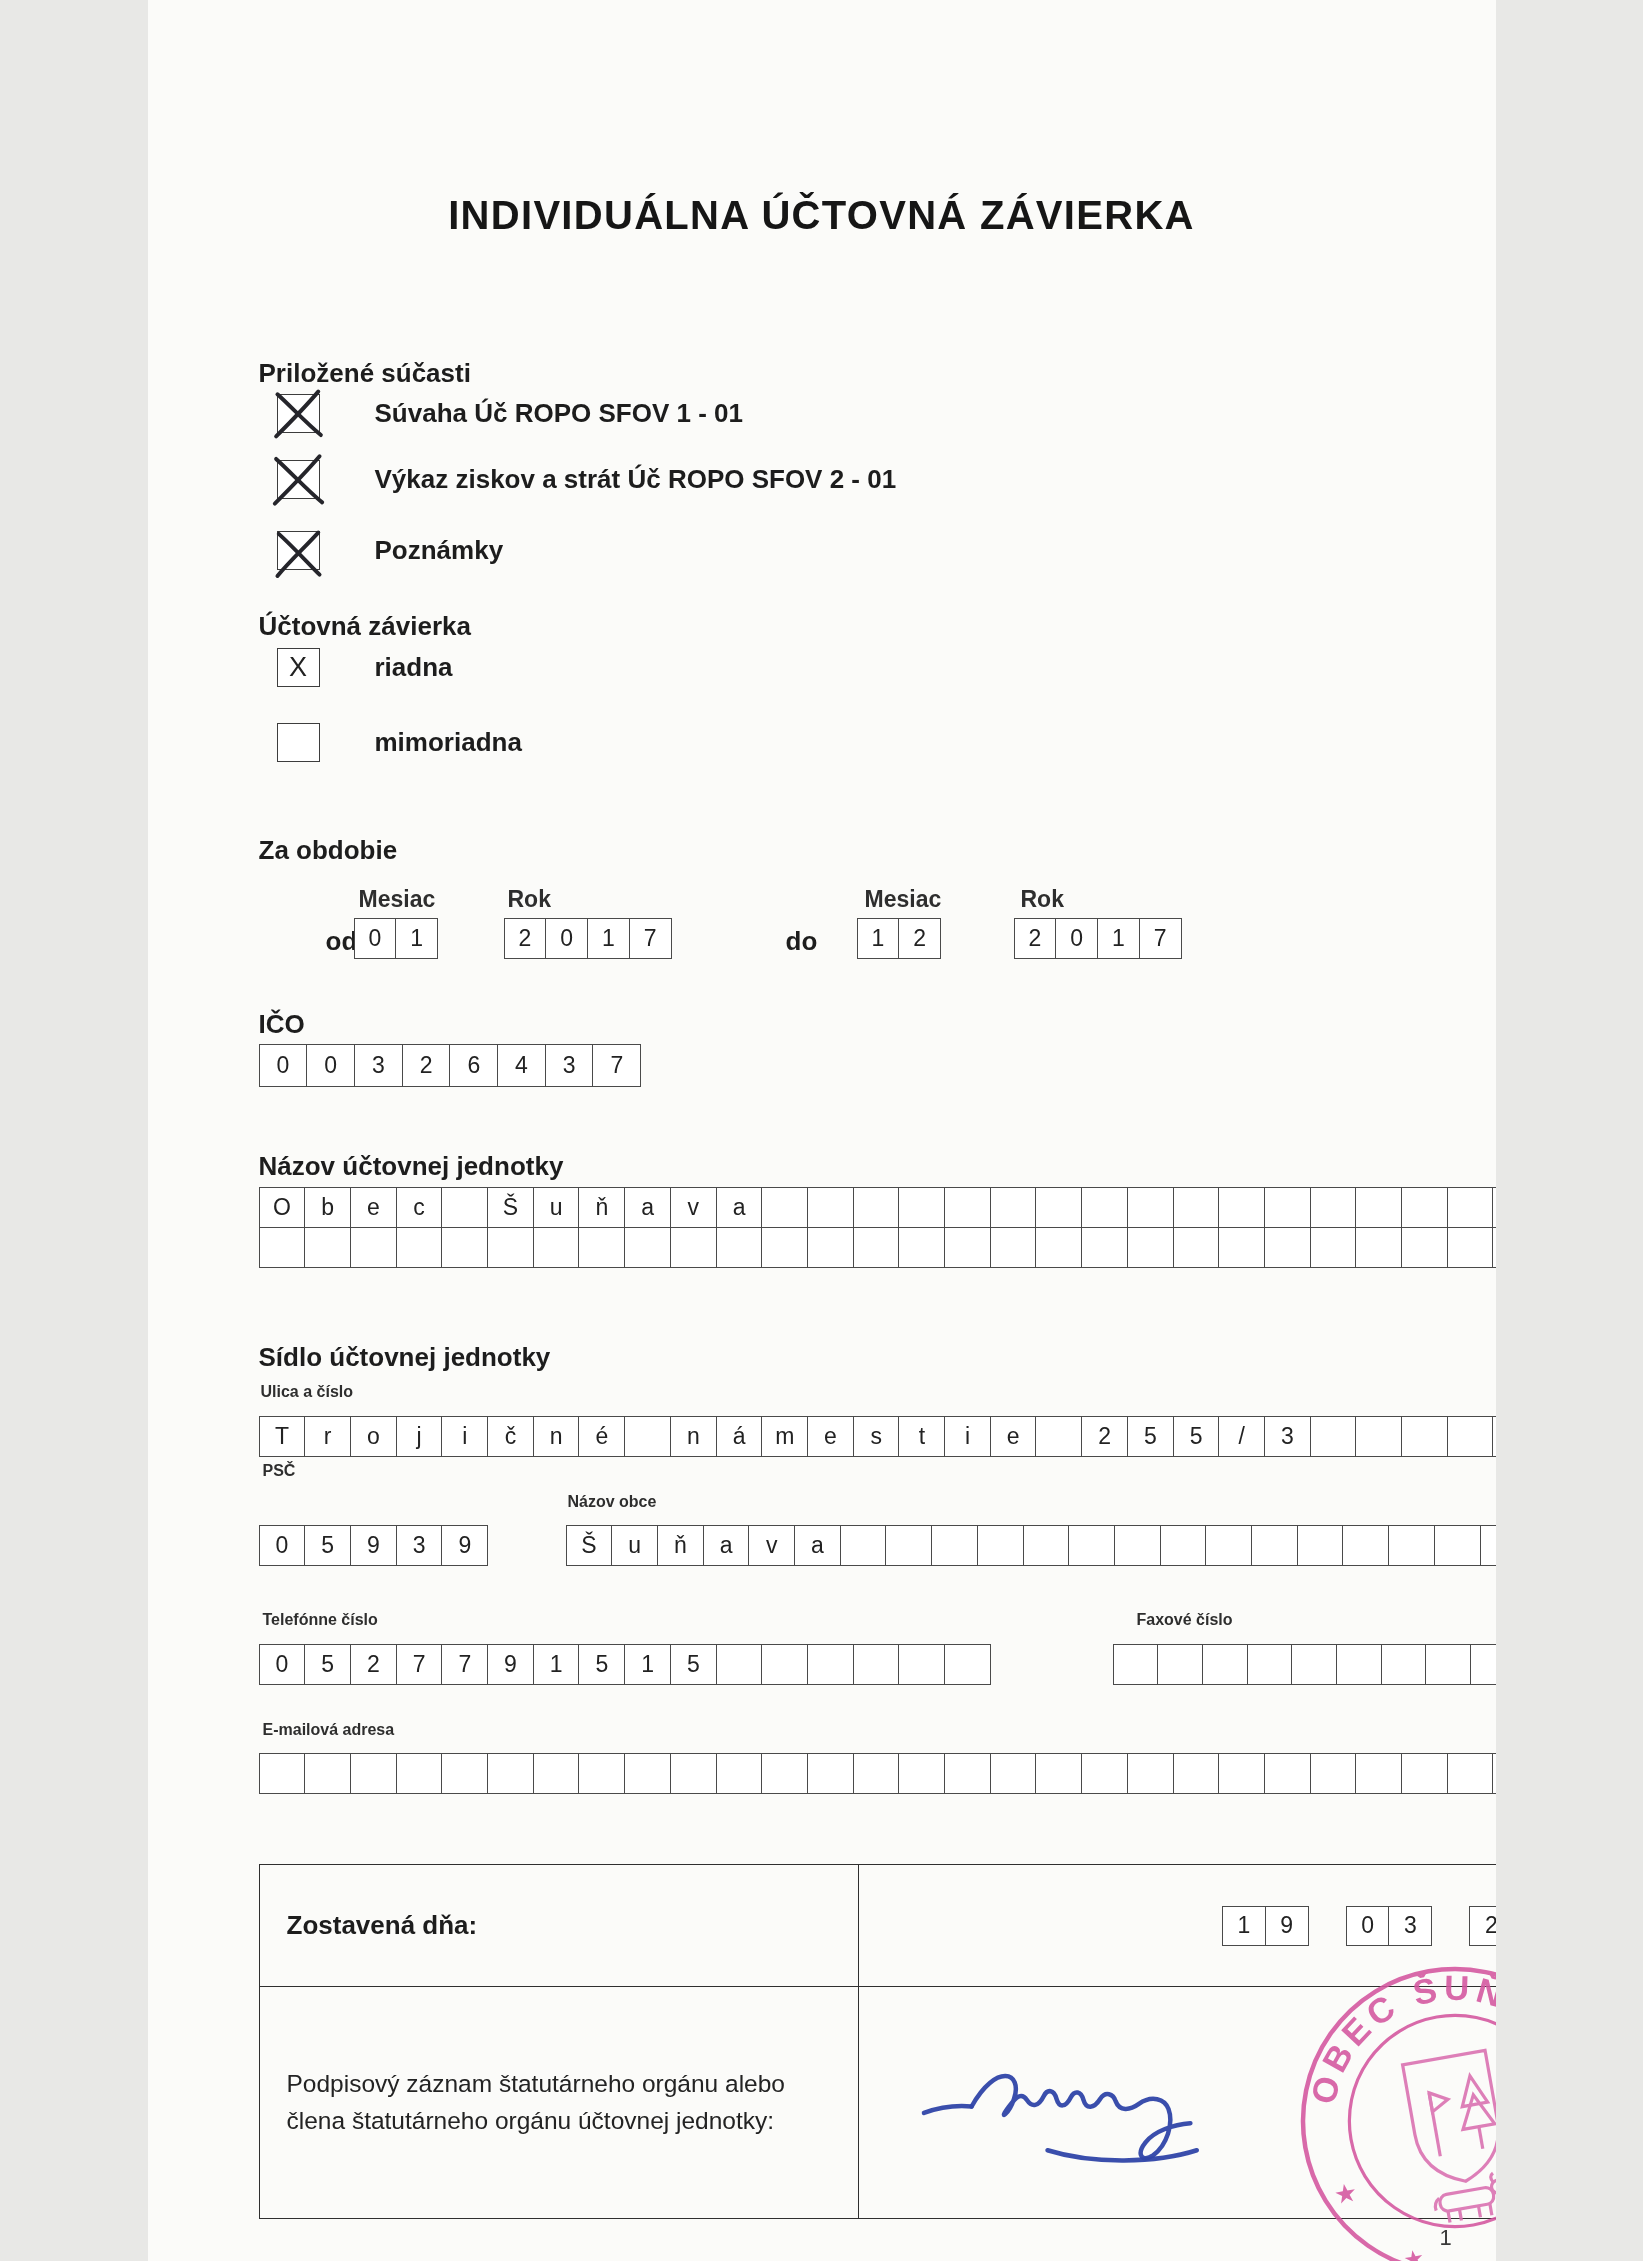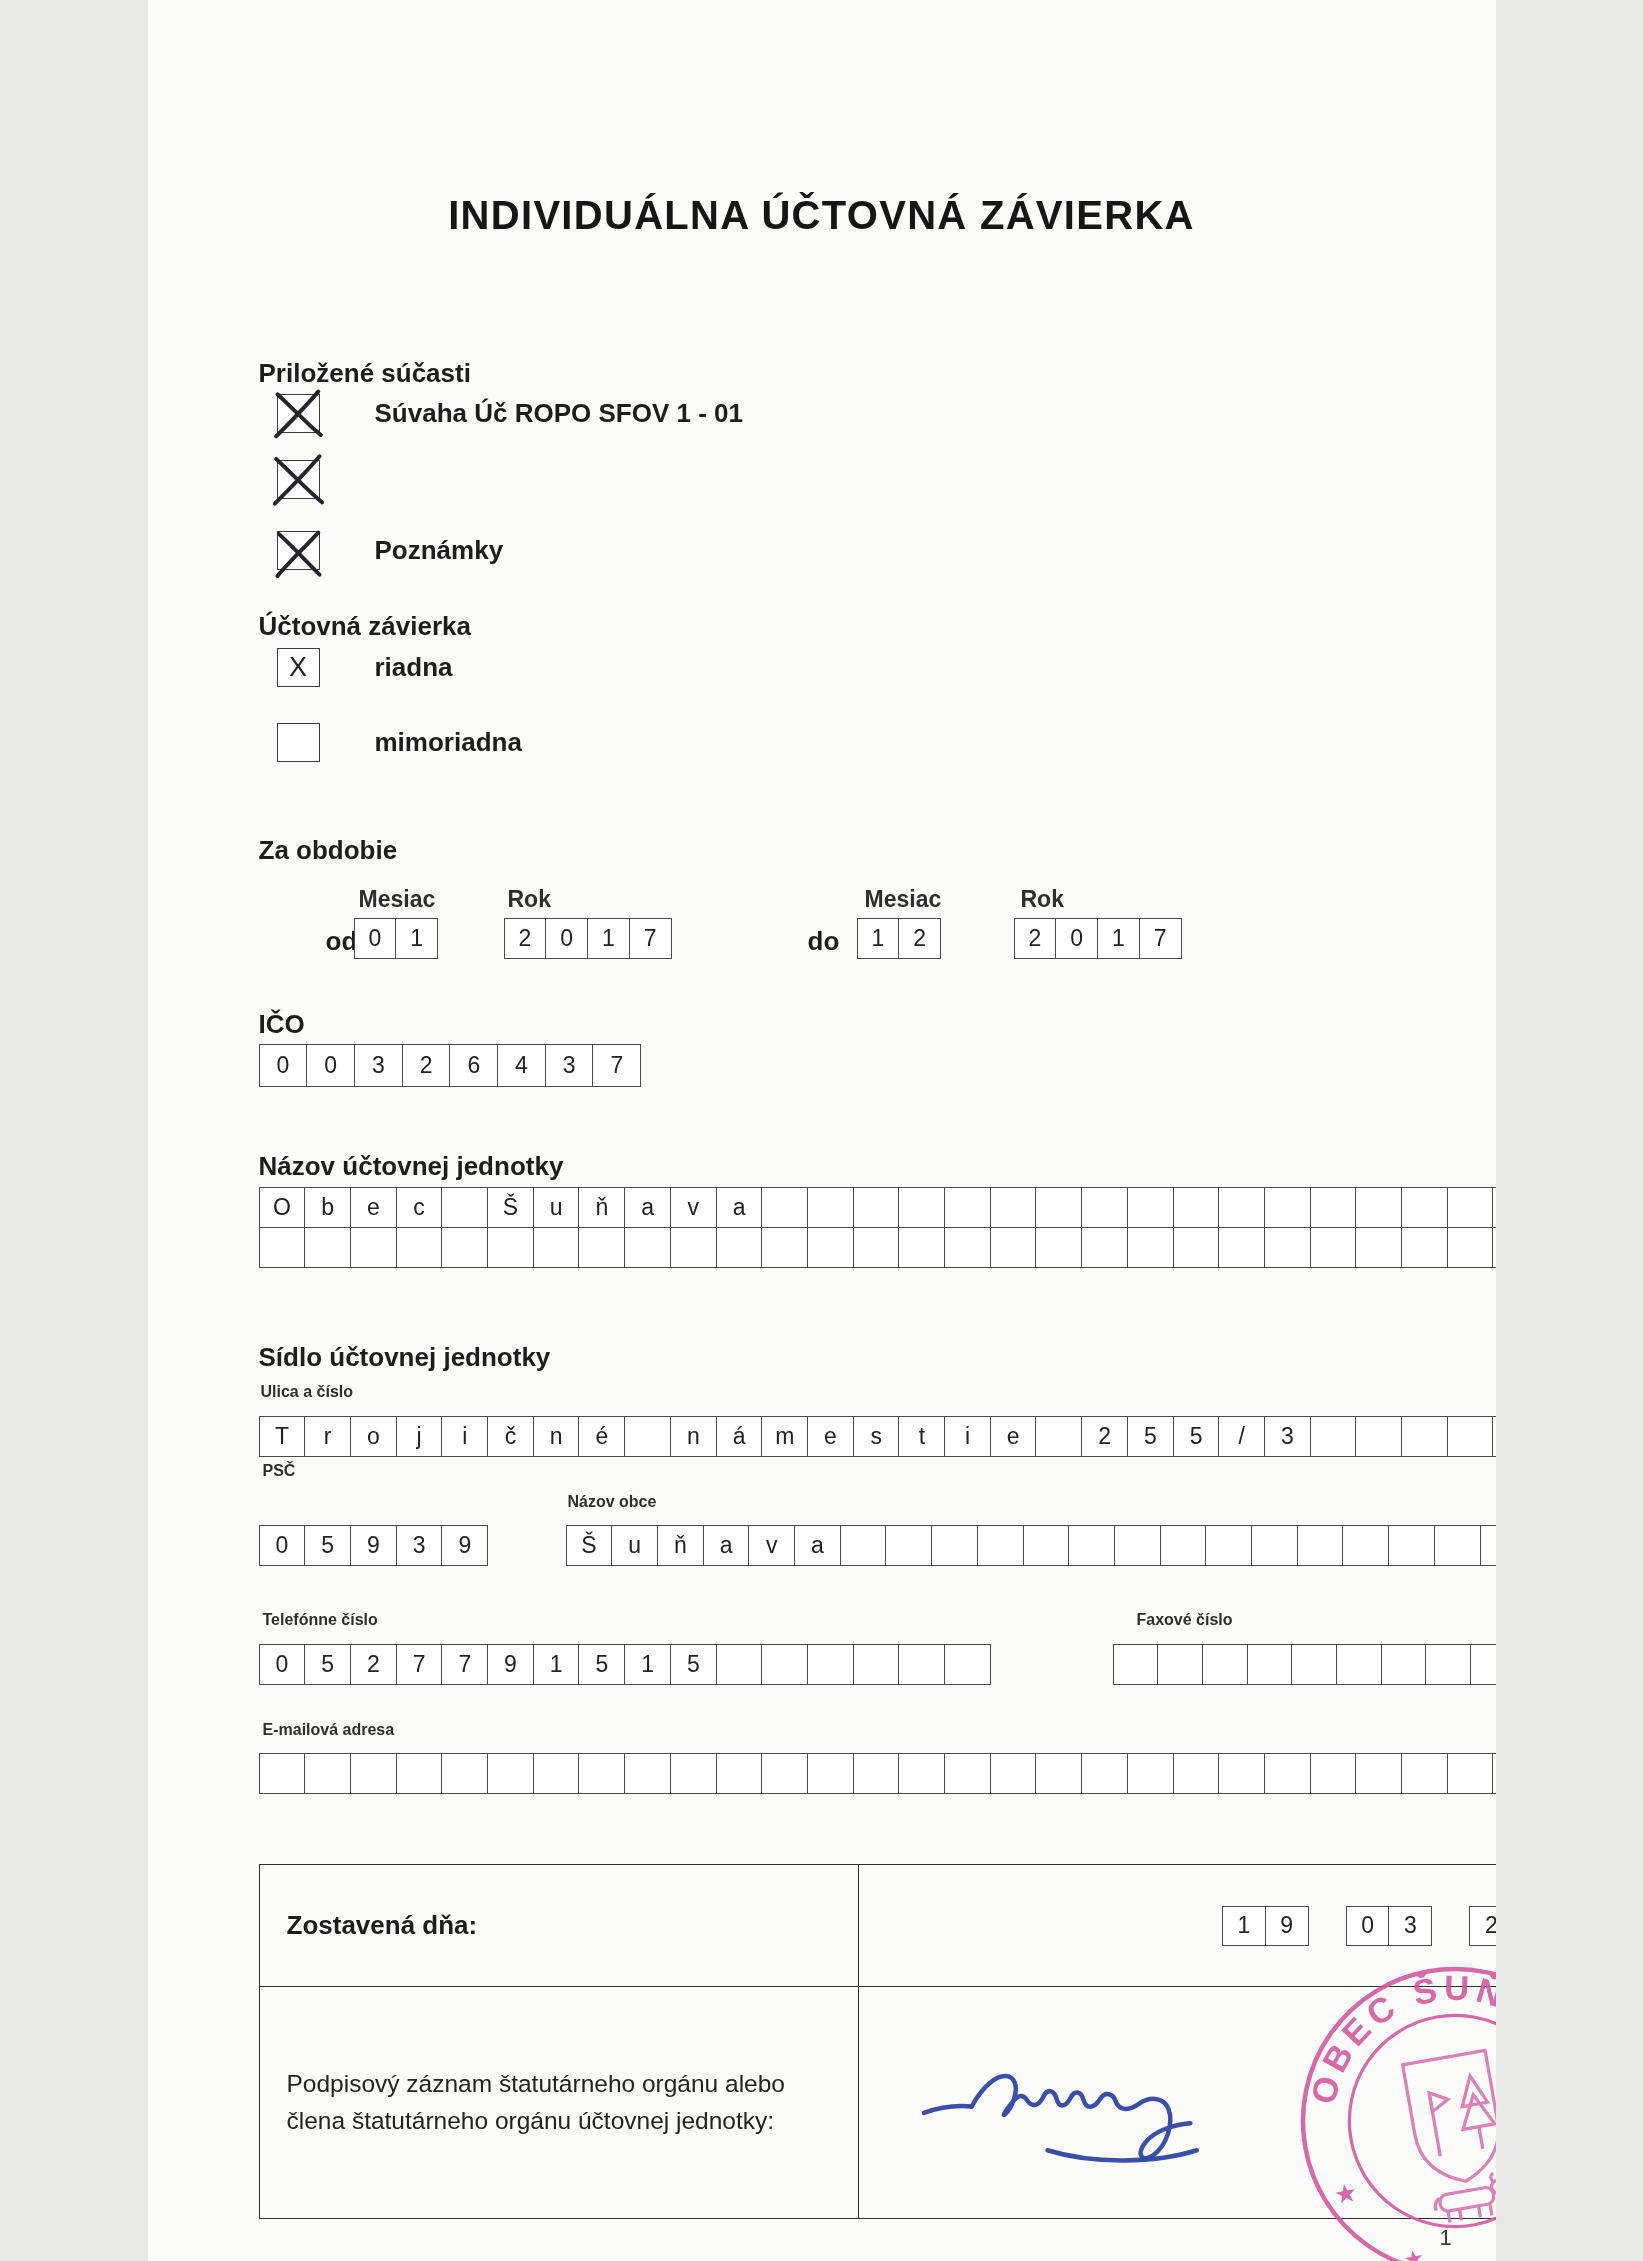--- a/index.html
+++ b/index.html
@@ -99,20 +99,21 @@
     <span class="chk-label">Súvaha Úč ROPO SFOV 1 - 01</span>
   </div>
 
   <div class="chk-row" style="top:460px">
     <span class="chk">
       <svg class="xmark" viewBox="0 0 80 76">
           <path d="M 6,6 C 28,26 54,54 76,72"></path>
           <path d="M 72,2 C 50,28 26,52 4,74"></path>
         </svg>
     </span>
+    <span class="chk-label">Výkaz ziskov a strát Úč ROPO SFOV 2 - 01</span>
   </div>
 
   <div class="chk-row" style="top:531px">
     <span class="chk">
       <svg class="xmark" viewBox="0 0 80 76">
           <path d="M 10,12 C 32,32 52,54 72,74"></path>
           <path d="M 70,10 C 48,34 26,54 8,76"></path>
         </svg>
     </span>
     <span class="chk-label">Poznámky</span>
@@ -141,21 +142,21 @@
       <div class="cell">0</div>
       <div class="cell">1</div>
     </div>
   <div class="cellrow abs cells-sm" style="left:356px;top:918px">
       <div class="cell">2</div>
       <div class="cell">0</div>
       <div class="cell">1</div>
       <div class="cell">7</div>
     </div>
 
-  <div class="period-word" style="left:614px;top:926px">do</div>
+  <div class="period-word" style="left:592px;top:926px">do</div>
   <div class="sub-label" style="left:717px;top:886px;font-weight:bold;font-size:23px">Mesiac</div>
   <div class="sub-label" style="left:873px;top:886px;font-weight:bold;font-size:23px">Rok</div>
   <div class="cellrow abs cells-sm" style="left:709px;top:918px">
       <div class="cell">1</div>
       <div class="cell">2</div>
     </div>
   <div class="cellrow abs cells-sm" style="left:866px;top:918px">
       <div class="cell">2</div>
       <div class="cell">0</div>
       <div class="cell">1</div>

